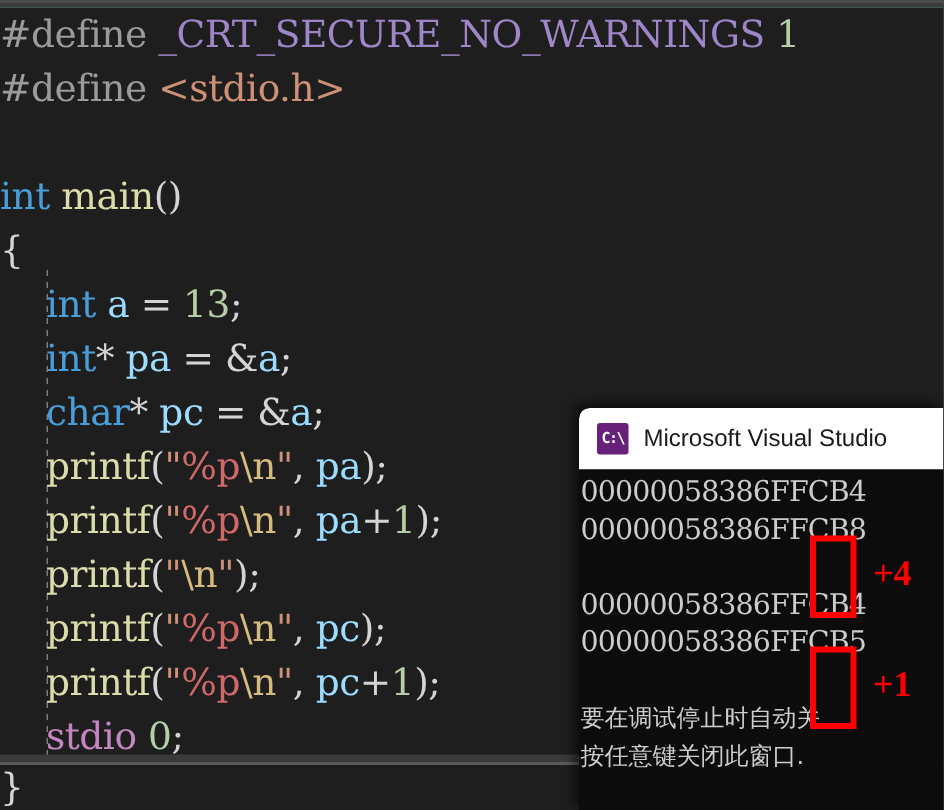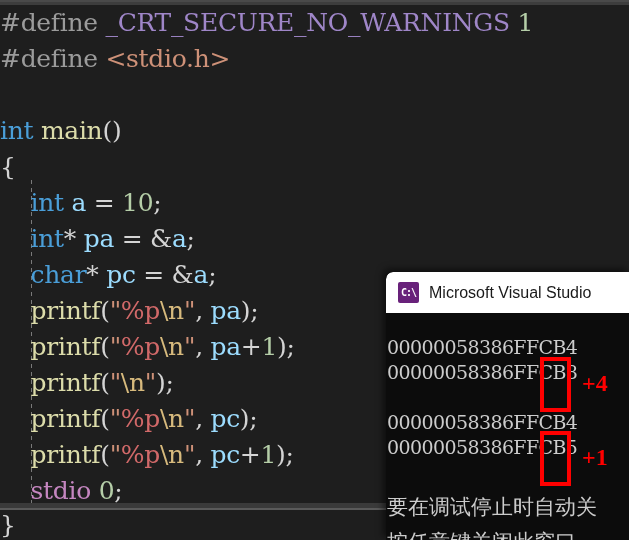--- a/index.html
+++ b/index.html
@@ -146,37 +146,36 @@
     font-family: "Liberation Sans", sans-serif;
     font-size: 16px;
     color: #1a1a1a;
     white-space: nowrap;
   }
 
   .console-body {
     position: relative;
     height: 227px;
     background: #0c0c0c;
-    padding-top: 22px;
+    padding-top: 3px;
     overflow: hidden;
   }
   .con-line {
     font-family: "DejaVu Serif", serif;
     font-size: 19px;
     line-height: 25px;
     color: #cccccc;
     white-space: pre;
     padding-left: 1px;
     letter-spacing: -0.6px;
   }
   .con-line.cjk {
     font-family: "DejaVu Sans", sans-serif;
-    font-size: 21px;
+    font-size: 16px;
     letter-spacing: 0px;
-    margin-top: 10px;
   }
   .con-blank { height: 25px; }
 
   
   .red-box {
     position: absolute;
     border: 4px solid #ff0000;
     pointer-events: none;
   }
   .red-label {
@@ -197,21 +196,21 @@
   <div class="top-strip-right"></div>
 
   <div class="editor">
     <div class="indent-guide"></div>
     <div id="code-lines">
         <div class="code-line"><span class="k-pre">#define </span><span class="k-macro">_CRT_SECURE_NO_WARNINGS</span><span class="k-op"> </span><span class="k-num">1</span></div>
         <div class="code-line"><span class="k-pre">#define </span><span class="k-hdr">&lt;stdio.h&gt;</span></div>
         <div class="code-line">&nbsp;</div>
         <div class="code-line"><span class="k-type">int</span><span class="k-op"> </span><span class="k-fn">main</span><span class="k-punct">()</span></div>
         <div class="code-line"><span class="k-brace">{</span></div>
-        <div class="code-line"><span class="k-op">    </span><span class="k-type">int</span><span class="k-op"> </span><span class="k-var">a</span><span class="k-op"> = </span><span class="k-num">10</span><span class="k-punct">;</span></div>
+        <div class="code-line"><span class="k-op">    </span><span class="k-type">int</span><span class="k-op"> </span><span class="k-var">a</span><span class="k-op"> = </span><span class="k-num">13</span><span class="k-punct">;</span></div>
         <div class="code-line"><span class="k-op">    </span><span class="k-type">int</span><span class="k-punct">*</span><span class="k-op"> </span><span class="k-var">pa</span><span class="k-op"> = </span><span class="k-punct">&amp;</span><span class="k-var">a</span><span class="k-punct">;</span></div>
         <div class="code-line"><span class="k-op">    </span><span class="k-type">char</span><span class="k-punct">*</span><span class="k-op"> </span><span class="k-var">pc</span><span class="k-op"> = </span><span class="k-punct">&amp;</span><span class="k-var">a</span><span class="k-punct">;</span></div>
         <div class="code-line"><span class="k-op">    </span><span class="k-fn">printf</span><span class="k-punct">(</span><span class="k-str">"</span><span class="k-spec">%p</span><span class="k-esc">\n</span><span class="k-str">"</span><span class="k-punct">, </span><span class="k-var">pa</span><span class="k-punct">);</span></div>
         <div class="code-line"><span class="k-op">    </span><span class="k-fn">printf</span><span class="k-punct">(</span><span class="k-str">"</span><span class="k-spec">%p</span><span class="k-esc">\n</span><span class="k-str">"</span><span class="k-punct">, </span><span class="k-var">pa</span><span class="k-punct">+</span><span class="k-num">1</span><span class="k-punct">);</span></div>
         <div class="code-line"><span class="k-op">    </span><span class="k-fn">printf</span><span class="k-punct">(</span><span class="k-str">"</span><span class="k-esc">\n</span><span class="k-str">"</span><span class="k-punct">);</span></div>
         <div class="code-line"><span class="k-op">    </span><span class="k-fn">printf</span><span class="k-punct">(</span><span class="k-str">"</span><span class="k-spec">%p</span><span class="k-esc">\n</span><span class="k-str">"</span><span class="k-punct">, </span><span class="k-var">pc</span><span class="k-punct">);</span></div>
         <div class="code-line"><span class="k-op">    </span><span class="k-fn">printf</span><span class="k-punct">(</span><span class="k-str">"</span><span class="k-spec">%p</span><span class="k-esc">\n</span><span class="k-str">"</span><span class="k-punct">, </span><span class="k-var">pc</span><span class="k-punct">+</span><span class="k-num">1</span><span class="k-punct">);</span></div>
         <div class="code-line"><span class="k-op">    </span><span class="k-kw">stdio</span><span class="k-op"> </span><span class="k-num">0</span><span class="k-punct">;</span></div>
       </div>
   </div>

